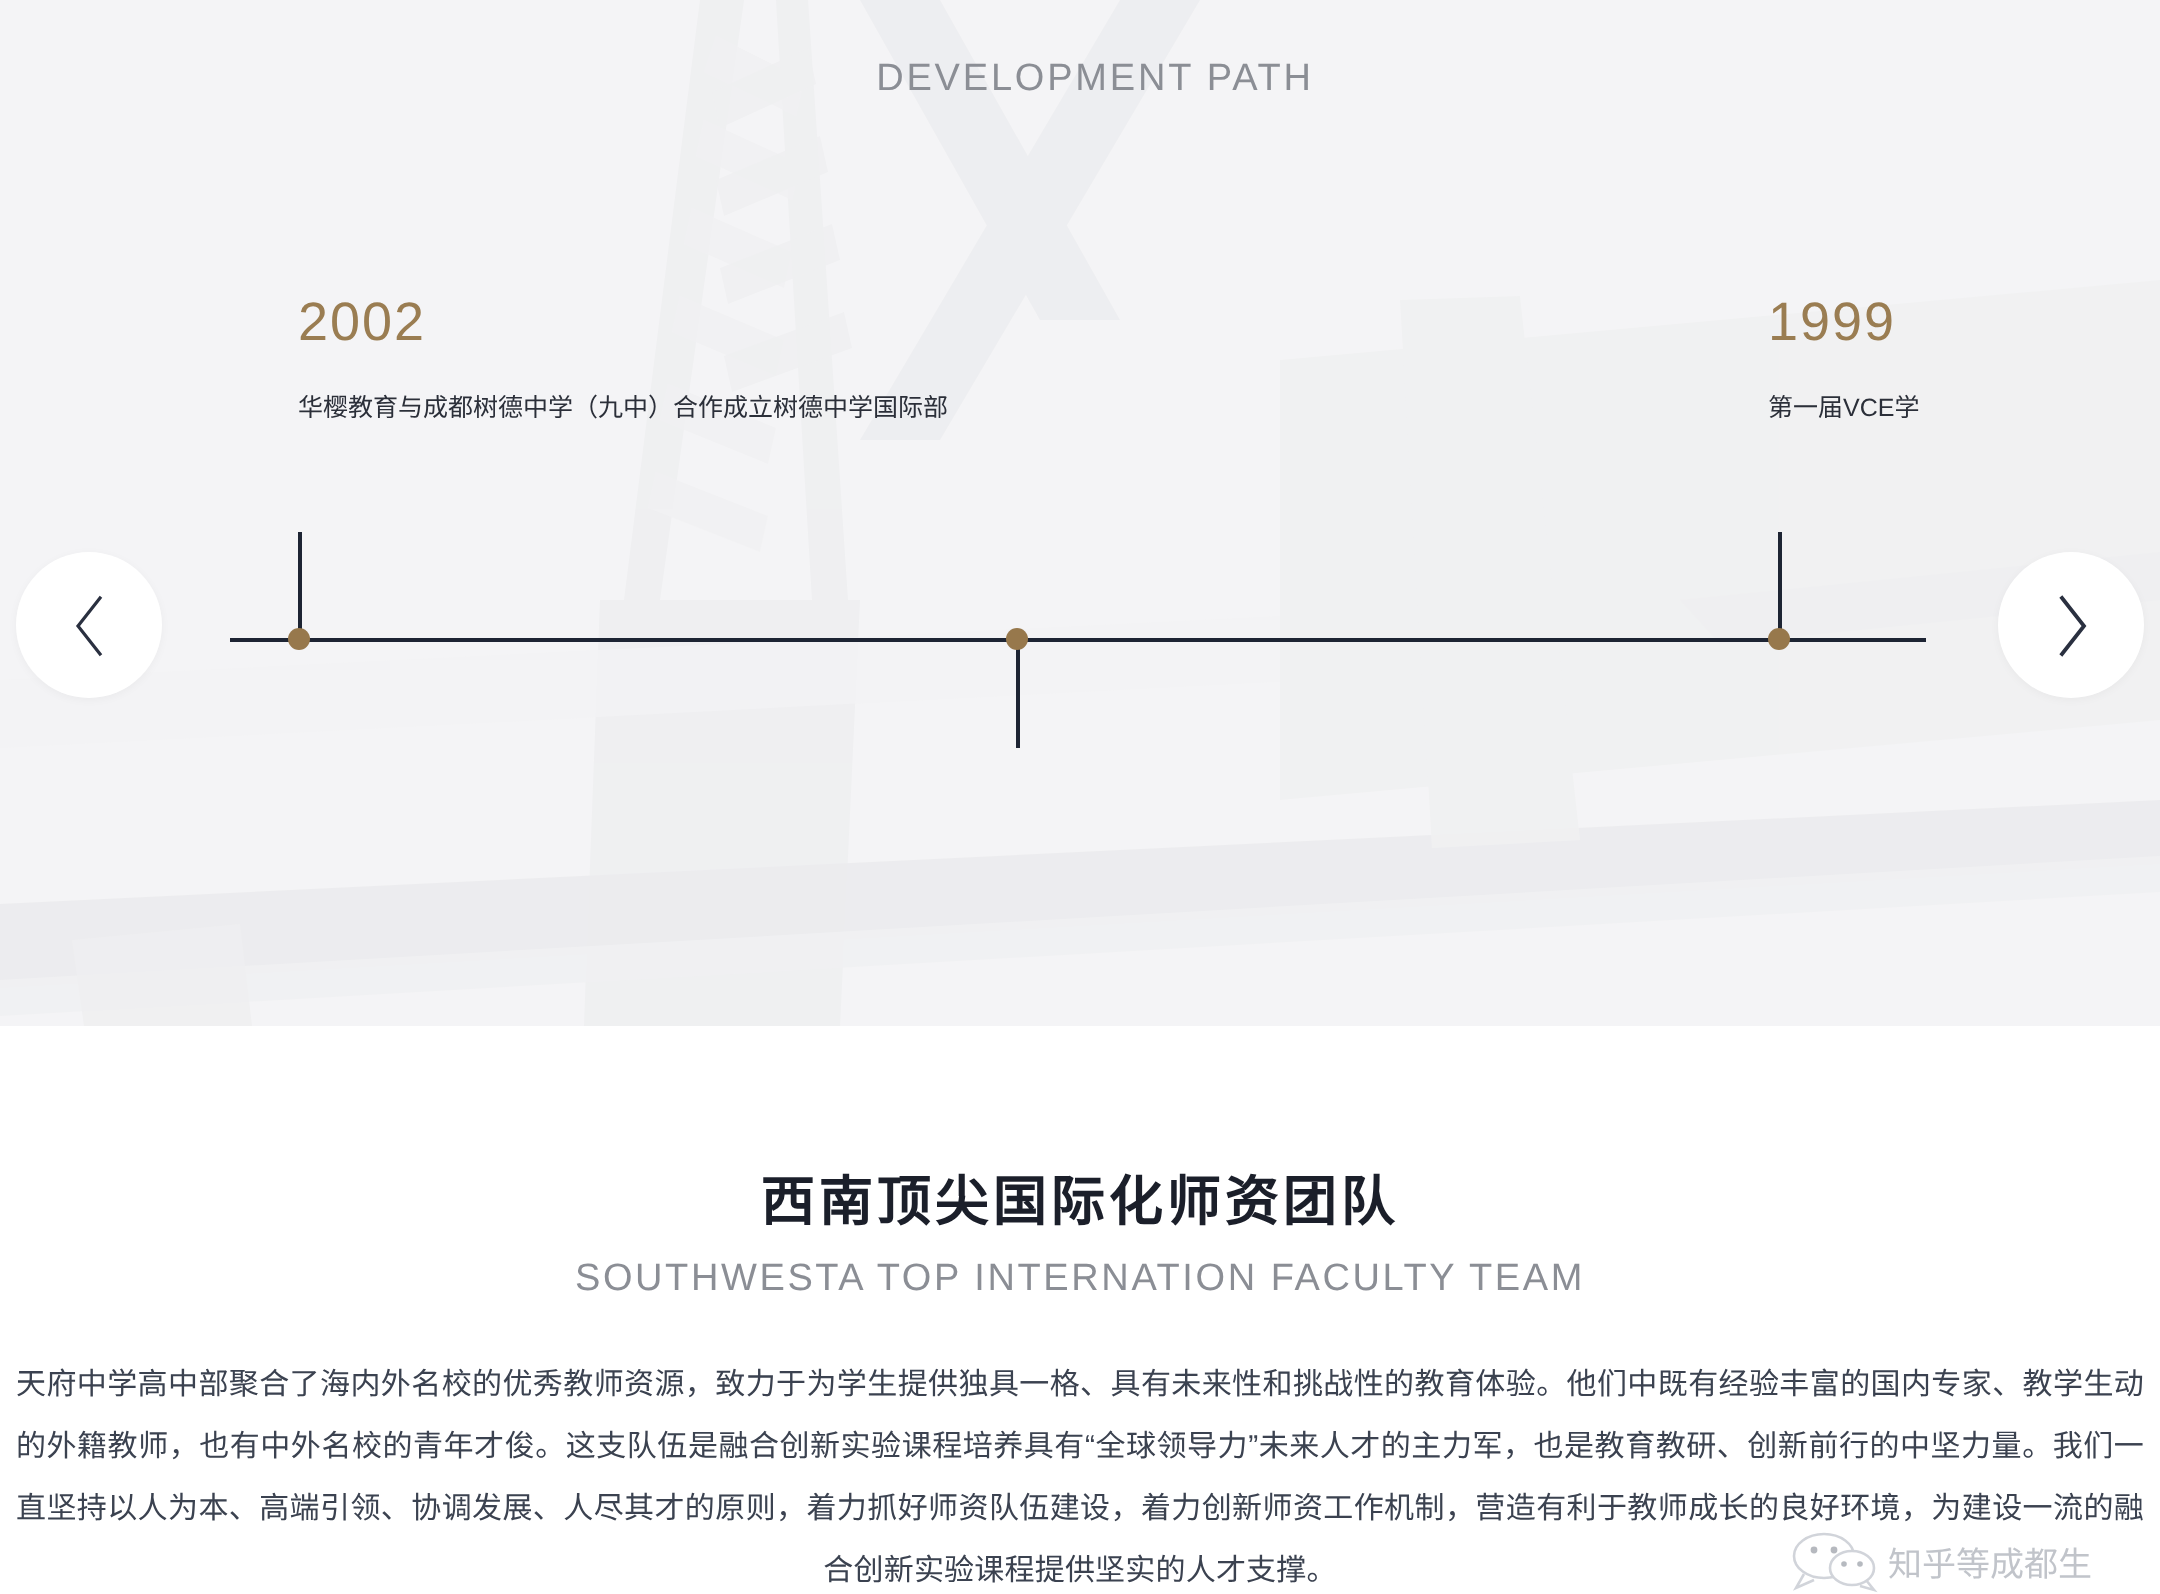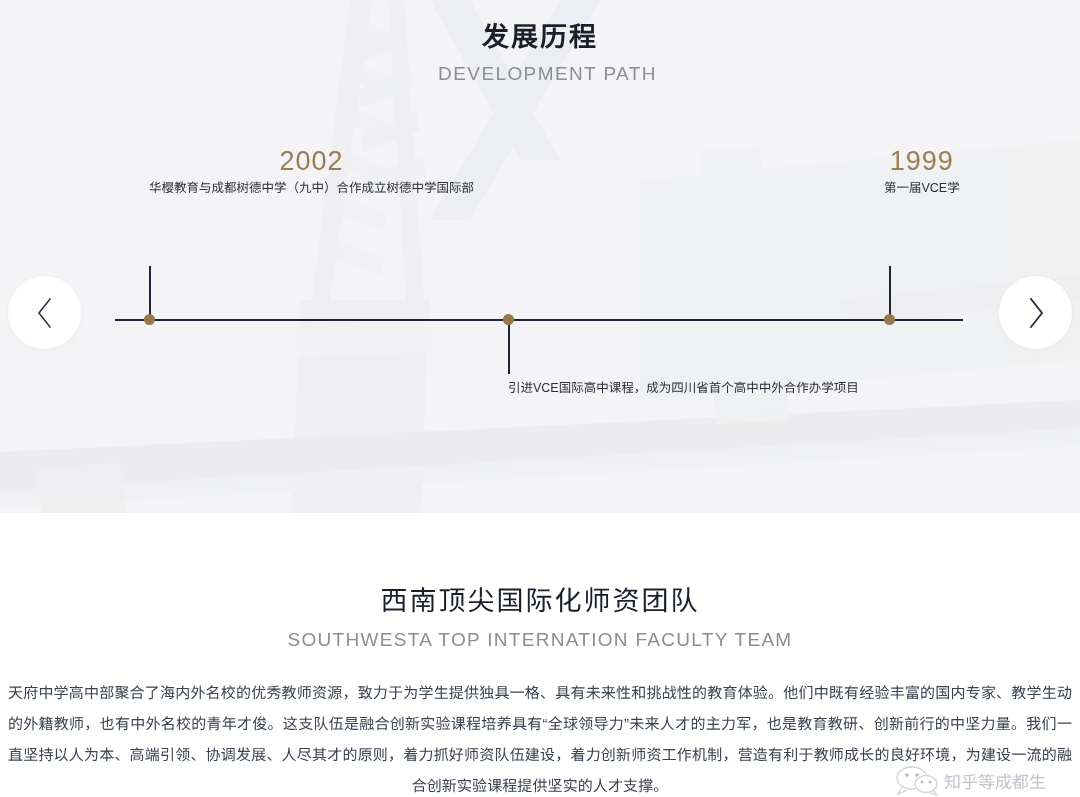--- a/index.html
+++ b/index.html
@@ -75,33 +75,33 @@
     width: 11px; height: 11px;
     border-radius: 50%;
     background: #97784c;
     z-index: 5;
   }
   .node .stem {
     position: absolute;
     width: 2px;
     background: #1d2433;
   }
-  .node .caption { position: absolute; text-align: center; }
+  .node .caption { position: absolute; }
   .node .year {
     font-size: 27px;
     color: #9a7d52;
     letter-spacing: 1px;
     line-height: 1;
     white-space: nowrap;
   }
   .node .desc {
     font-size: 12.5px;
     color: #2b2f39;
     line-height: 1.5;
-    margin-top: 4px;
+    margin-top: 20px;
     white-space: nowrap;
   }
 
   
   .node-2002 .dot  { left: 144px; top: 314px; }
   .node-2002 .stem { left: 149px; top: 266px; height: 53px; }
   .node-2002 .caption { left: 149px; top: 148px; }
 
   
   .node-2004 .dot  { left: 503px; top: 314px; }
@@ -135,21 +135,21 @@
   .faculty-section {
     position: relative;
     width: 1080px;
     height: 284px;
     background: #ffffff;
     overflow: hidden;
   }
   .faculty-head { text-align: center; padding-top: 72px; }
   .faculty-cn {
     font-size: 27px;
-    font-weight: normal;
+    font-weight: bold;
     color: #1b1f2a;
     letter-spacing: 2px;
     line-height: 1.25;
   }
   .faculty-en {
     font-size: 19px;
     color: #8b8e95;
     letter-spacing: 1.3px;
     margin-top: 10px;
     line-height: 1.2;
@@ -218,42 +218,40 @@
       </g>
       <g fill="#e7e8ea" opacity="0.85">
         <polygon points="840,300 1080,276 1080,300 860,322"></polygon>
         <polygon points="36,470 120,462 126,513 42,513"></polygon>
       </g>
       <rect x="0" y="0" width="1080" height="513" fill="#f4f4f5" opacity="0.55"></rect>
     </svg>
   </div>
 
   <div class="section-head">
-    <div class="head-cn">发展历程</div>
     <div class="head-en">DEVELOPMENT PATH</div>
   </div>
 
   <div class="axis-wrap">
 
     <div class="axis-line"></div>
 
     <div class="node node-2002">
       <div class="dot"></div>
       <div class="stem"></div>
       <div class="caption">
         <div class="year">2002</div>
         <div class="desc">华樱教育与成都树德中学（九中）合作成立树德中学国际部</div>
       </div>
     </div>
 
     <div class="node node-2004">
       <div class="dot"></div>
       <div class="stem"></div>
       <div class="caption">
-        <div class="desc">引进VCE国际高中课程，成为四川省首个高中中外合作办学项目</div>
       </div>
     </div>
 
     <div class="node node-2007">
       <div class="dot"></div>
       <div class="stem"></div>
       <div class="caption">
         <div class="year">1999</div>
         <div class="desc">第一届VCE学</div>
       </div>

